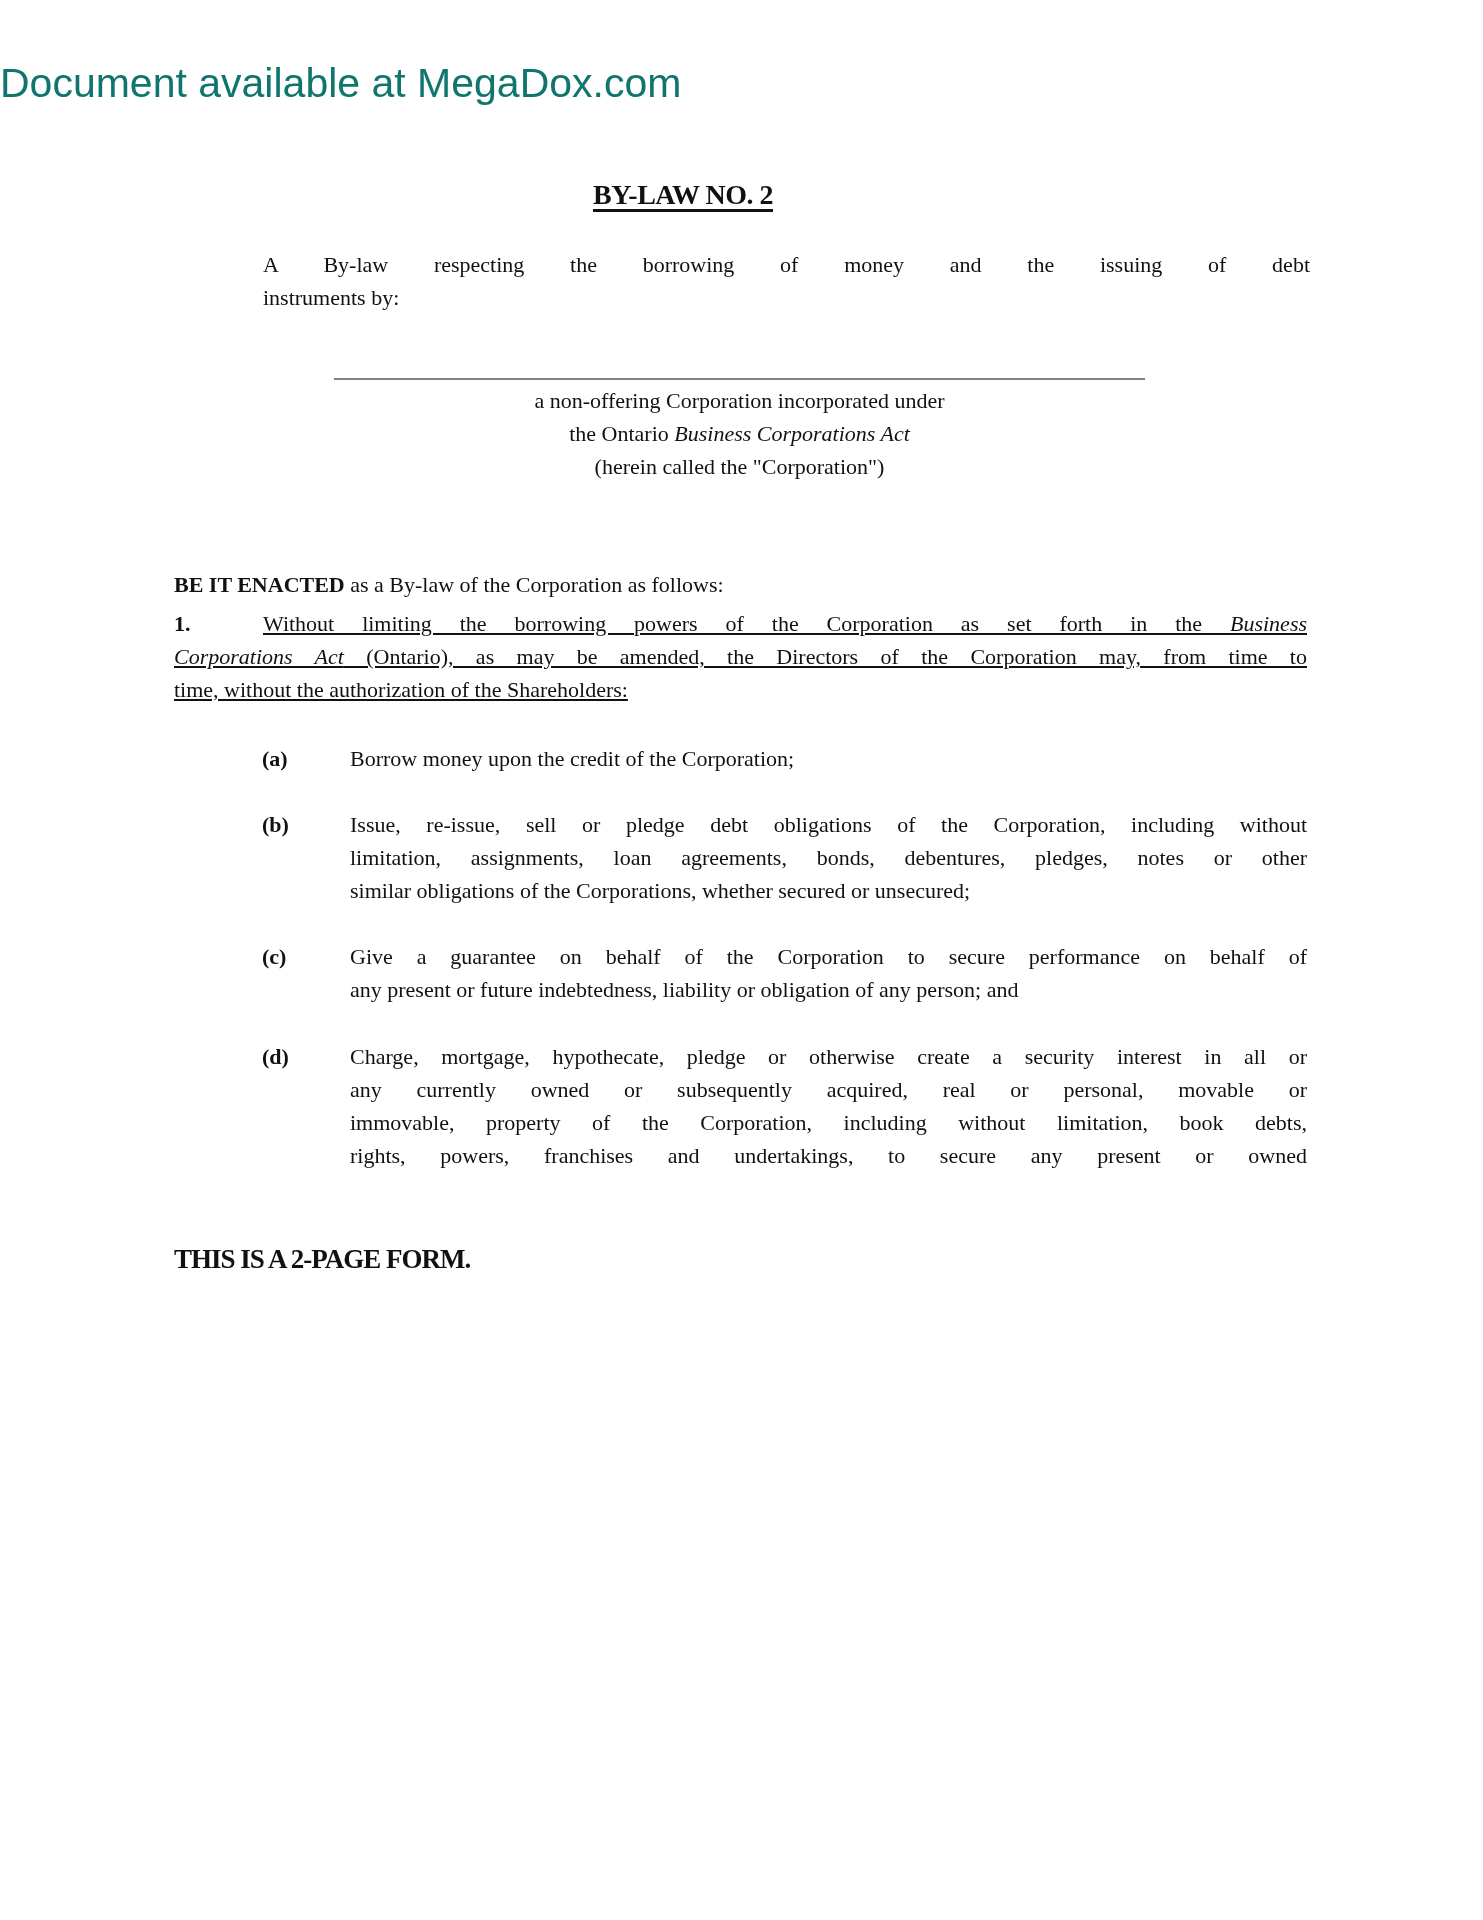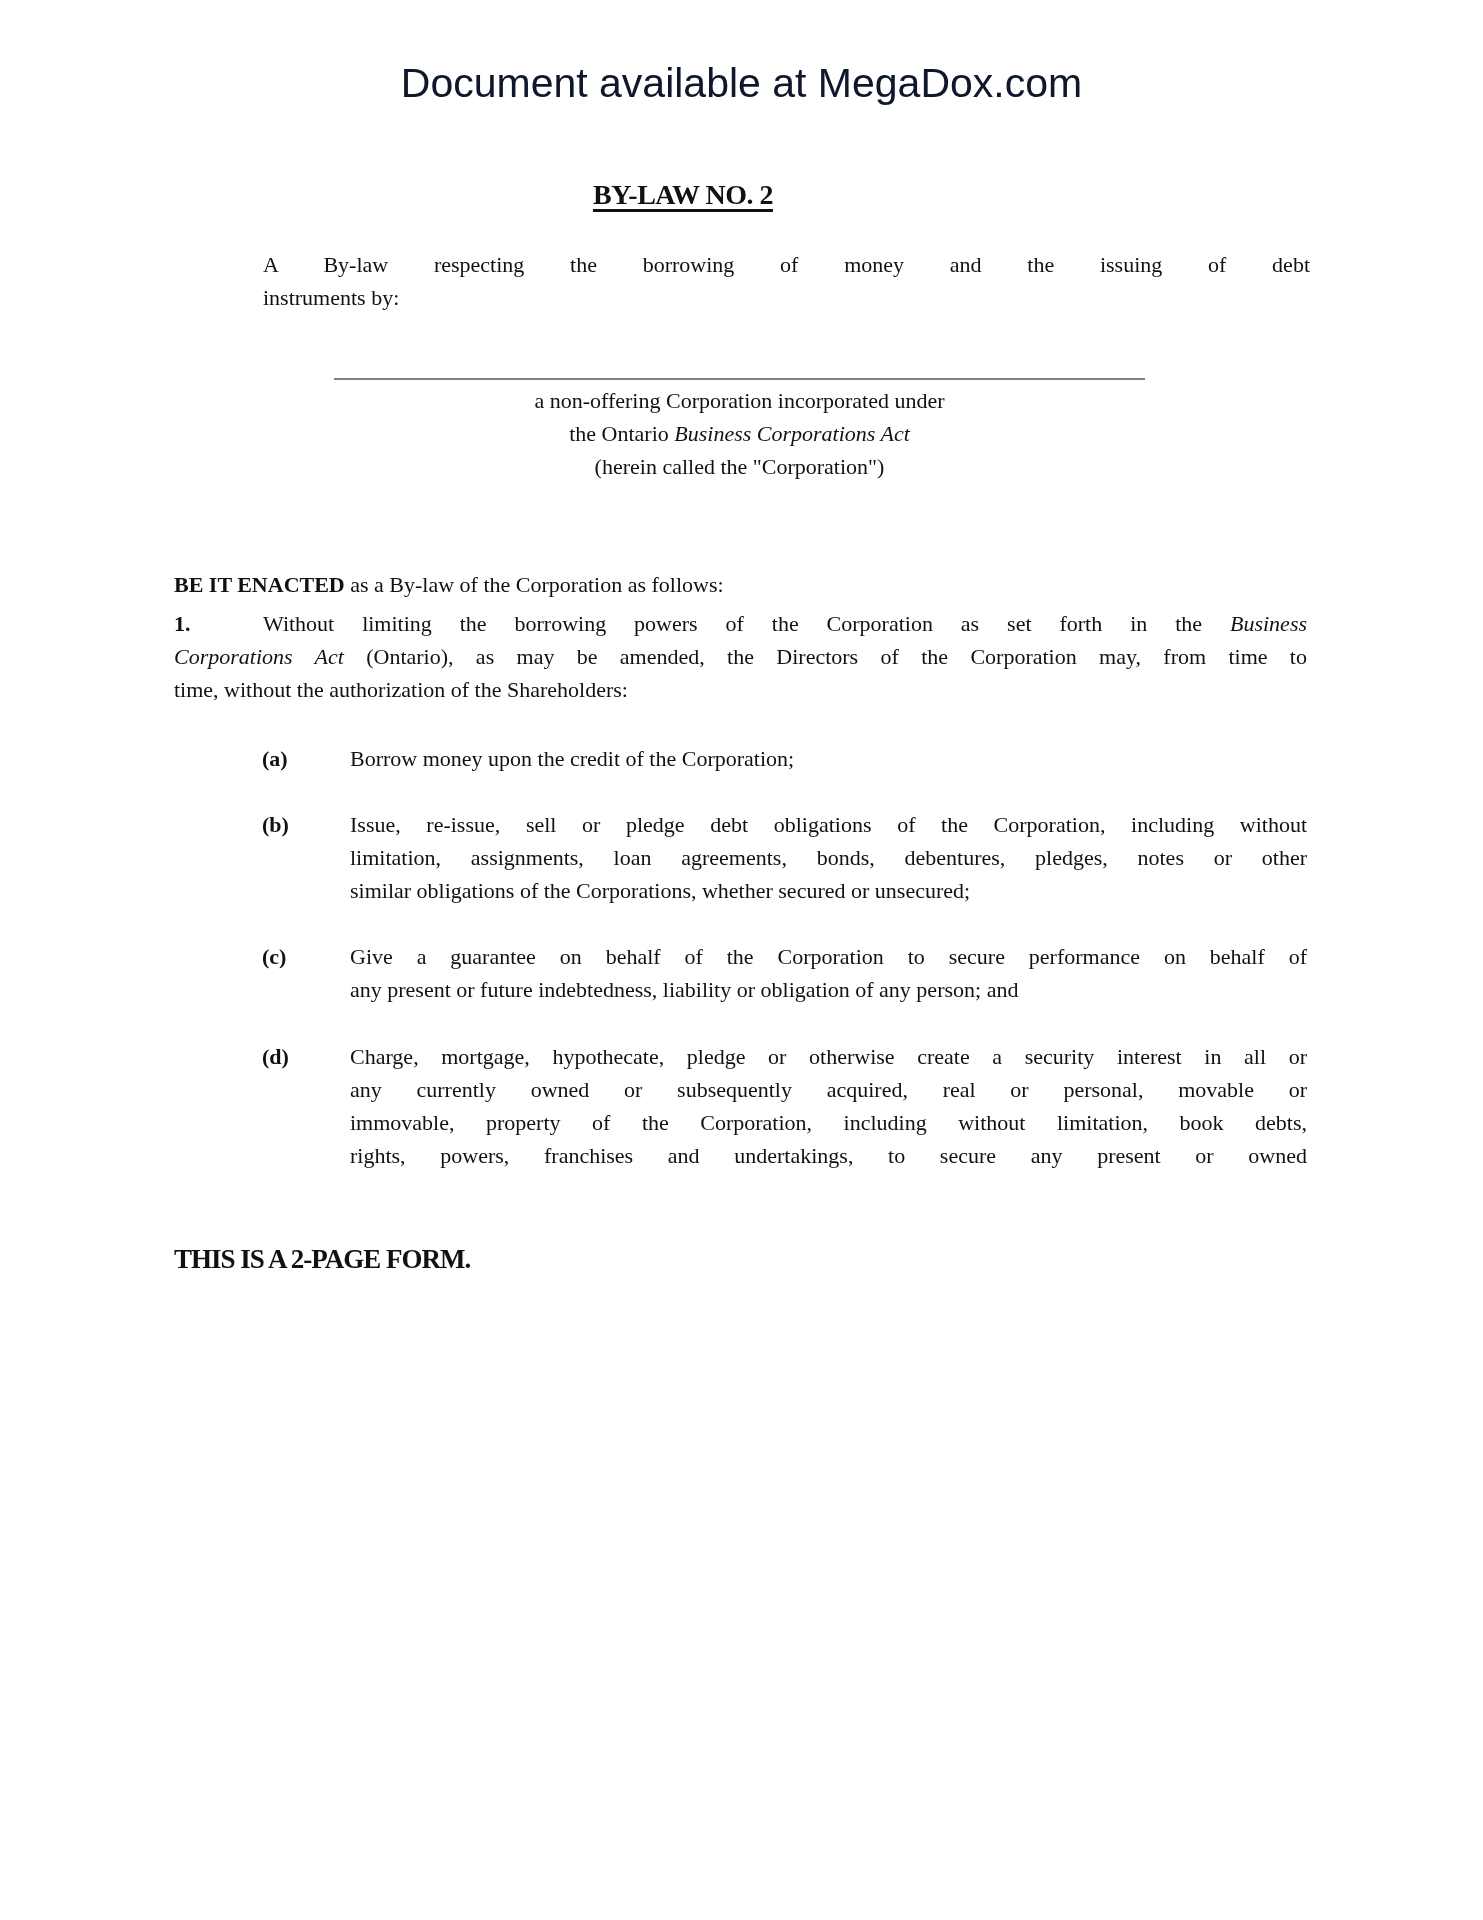--- a/index.html
+++ b/index.html
@@ -1,32 +1,32 @@
 <!DOCTYPE html>
 <html><head>
 <meta charset="utf-8">
 <style>
   html, body { margin: 0; padding: 0; background: #ffffff; }
   body { width: 1483px; height: 1920px; position: relative; overflow: hidden;
          font-family: "Liberation Serif", "DejaVu Serif", serif; color: #111111; }
   .abs { position: absolute; white-space: nowrap; }
-  .banner { left: 0; width: 1483px; text-align: center; top: 58px;
+  .banner { left: 0; width: 1483px; text-align: left; top: 58px;
             font-family: "Liberation Sans", "DejaVu Sans", sans-serif;
-            font-size: 41px; color: #0f172a; line-height: 50px; }
+            font-size: 41px; color: #0f766e; line-height: 50px; }
   .title { left: 0; width: 1366px; text-align: center; top: 176px;
            font-size: 28px; font-weight: bold; line-height: 38px; letter-spacing: -0.5px; }
   .title span { text-decoration: underline; text-decoration-thickness: 3px; text-underline-offset: 5px; }
   .txt { font-size: 22px; line-height: 33px; }
   .intro { left: 263px; width: 1047px; top: 248px; white-space: normal; text-align: justify; text-align-last: left; }
   .rule { left: 334px; width: 811px; top: 378px; height: 0; border-top: 2px solid #808080; }
   .center-block { left: 334px; width: 811px; top: 384px; text-align: center; }
   .center-block div { white-space: nowrap; }
   .enact { left: 174px; top: 540px; margin-top: 28px; }
   .para1 { left: 174px; width: 1133px; top: 607px; white-space: normal; }
-  .para1 .line { display: block; text-align: justify; text-align-last: justify; white-space: nowrap; }
+  .para1 .line { display: block; text-align: justify; text-align-last: justify; white-space: nowrap; text-decoration: underline; }
   .para1 .line.last { text-align-last: left; }
   .num { display: inline-block; width: 89px; font-weight: bold; }
   .item { left: 262px; width: 1045px; white-space: normal; }
   .item .lbl { position: absolute; left: 0; top: 0; font-weight: bold; }
   .item .body { position: absolute; left: 88px; width: 957px; }
   .item .body .line { display: block; white-space: nowrap; text-align: justify; text-align-last: justify; }
   .item .body .line.last { text-align-last: left; }
   .footer { left: 174px; top: 1243px; font-size: 27px; font-weight: bold; line-height: 33px; letter-spacing: -1px; }
   i { font-style: italic; }
   b { font-weight: bold; }

